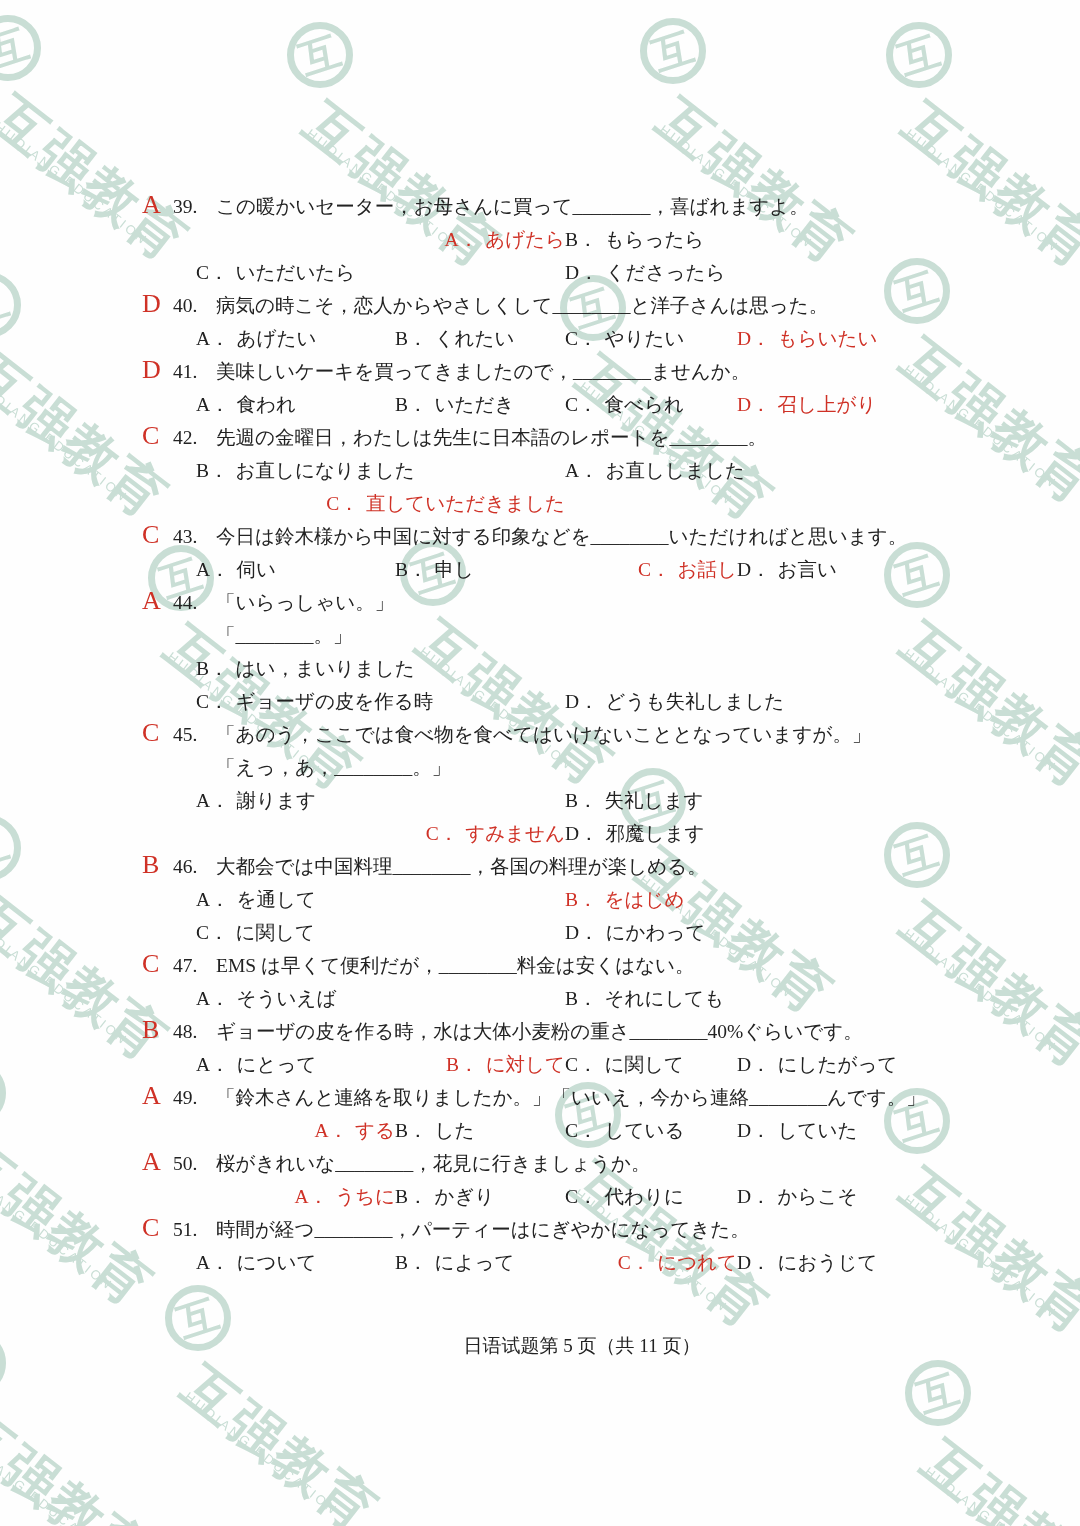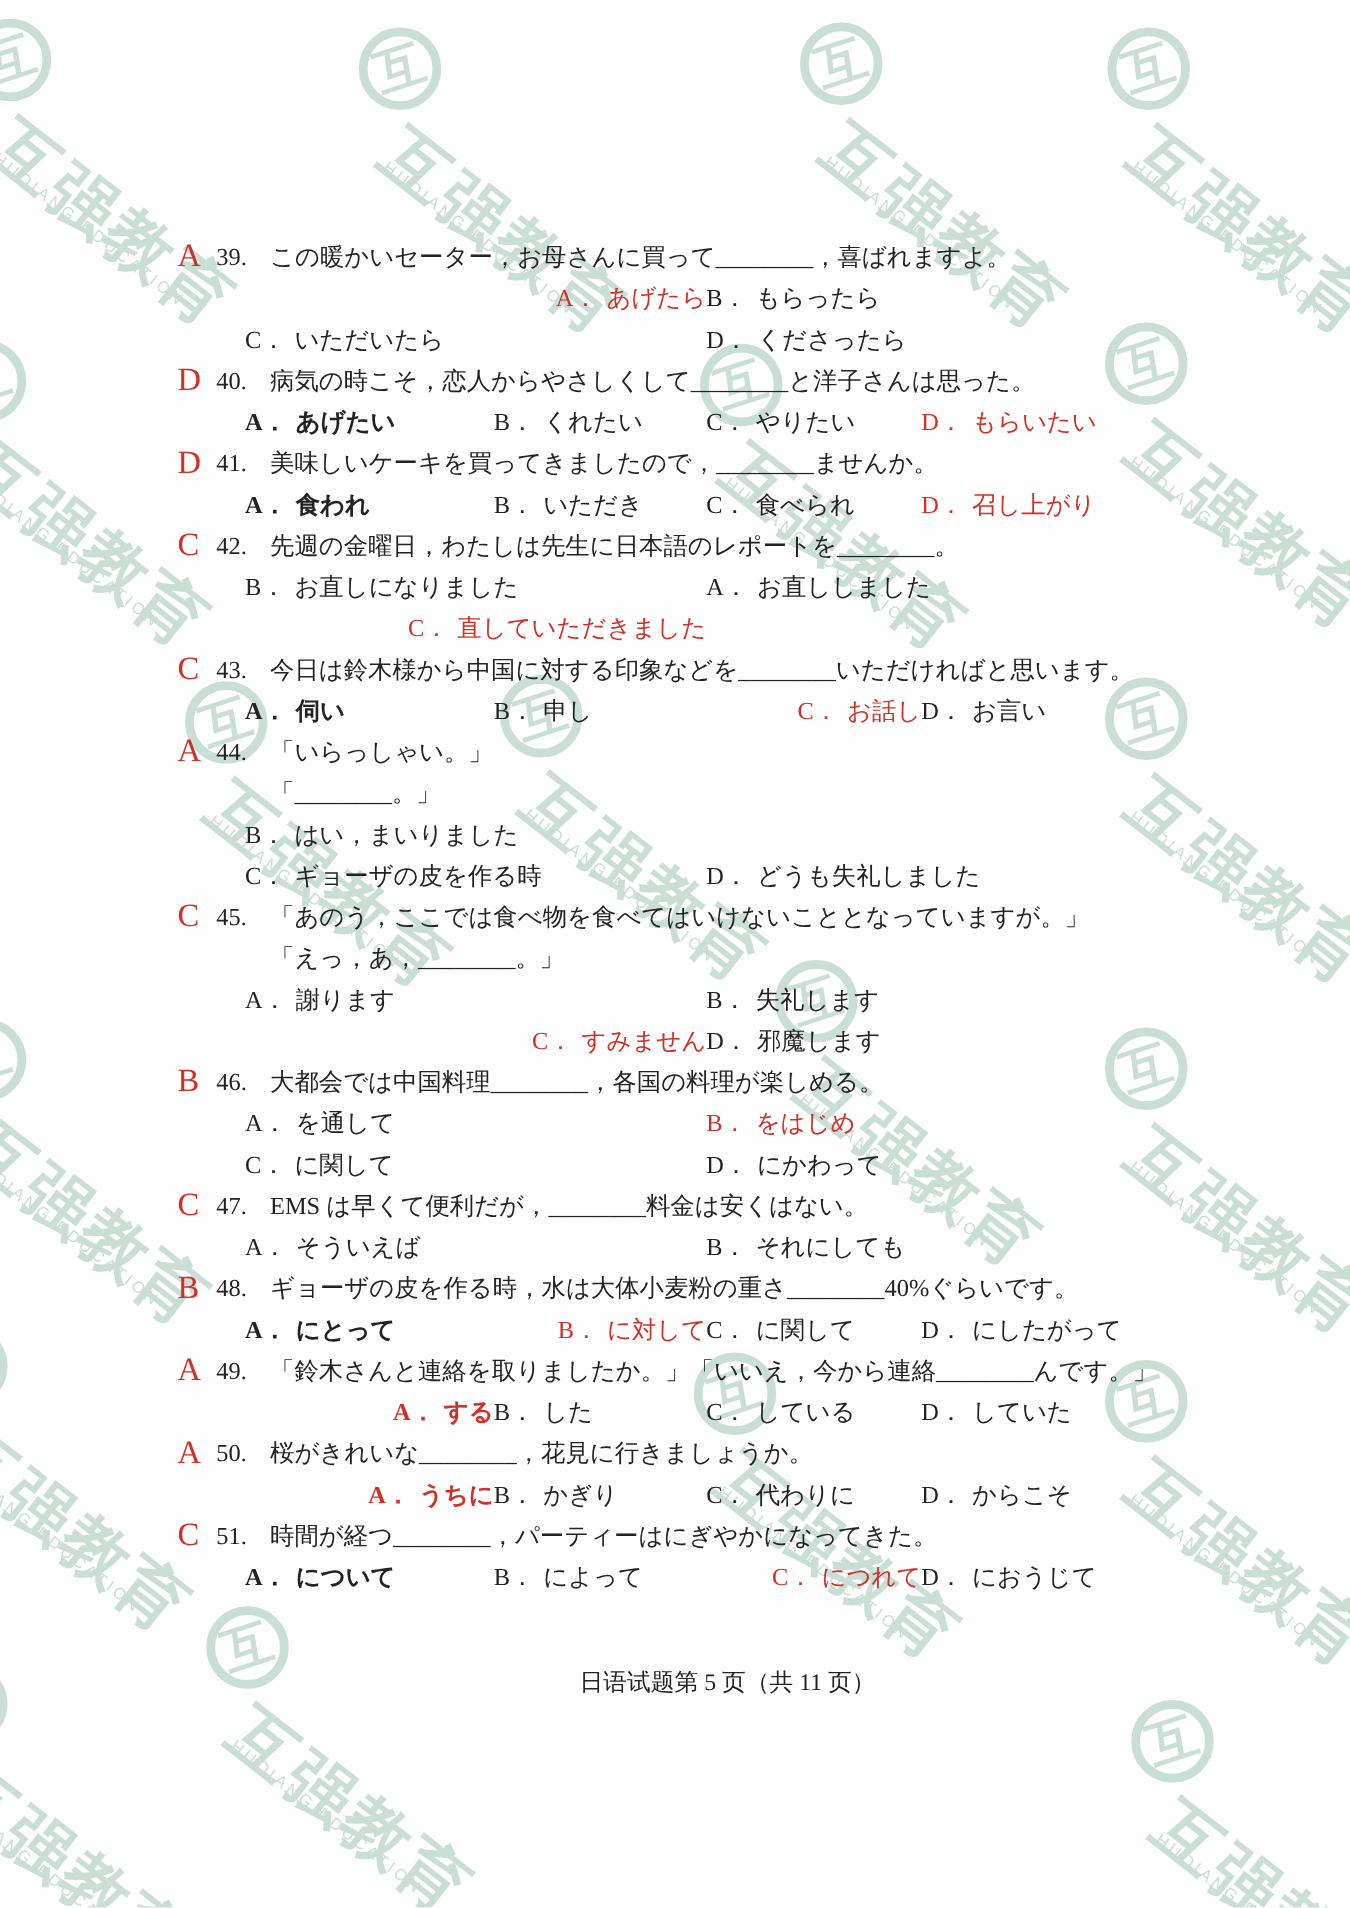--- a/index.html
+++ b/index.html
@@ -44,21 +44,21 @@
   .ans-letter {
     position:absolute; left:-74px; top:-2px;
     color:var(--red,#cf3126); font-size:26px; line-height:33px;
   }
   .q-num { position:absolute; left:-43px; top:0; }
   .opt-row {
     position:relative; margin-left:196px; height:33px; line-height:33px;
     font-size:19.5px; white-space:nowrap; display:flex;
   }
   .cols2 .opt:nth-child(1) { width:369px; }
-  .cols4 .opt:nth-child(1) { width:199px;font-weight:bold; }
+  .cols4 .opt:nth-child(1) { width:199px; }
   .cols4 .opt:nth-child(2) { width:170px; }
   .cols4 .opt:nth-child(3) { width:172px; }
   .opt .lab { margin-right:7px; }
   .correct { color:var(--red,#cf3126);text-align:right; }
   .footer {
     position:absolute; left:0; top:1333px; width:1080px; z-index:2;
     text-align:center; font-size:19px;padding-left:42px;
   }
 </style>
 </head>

